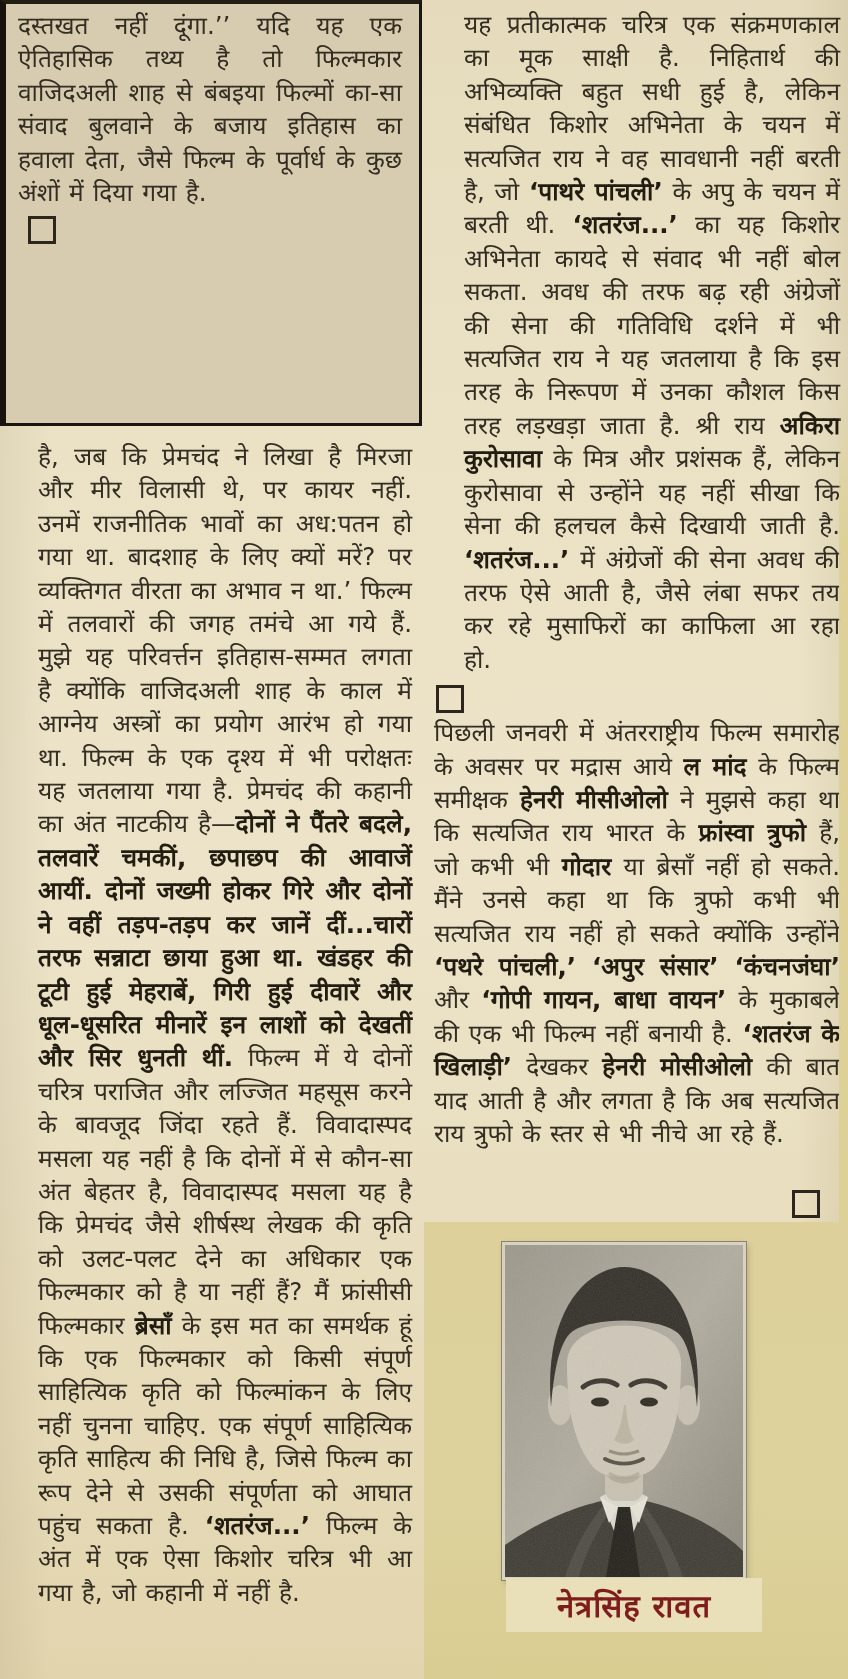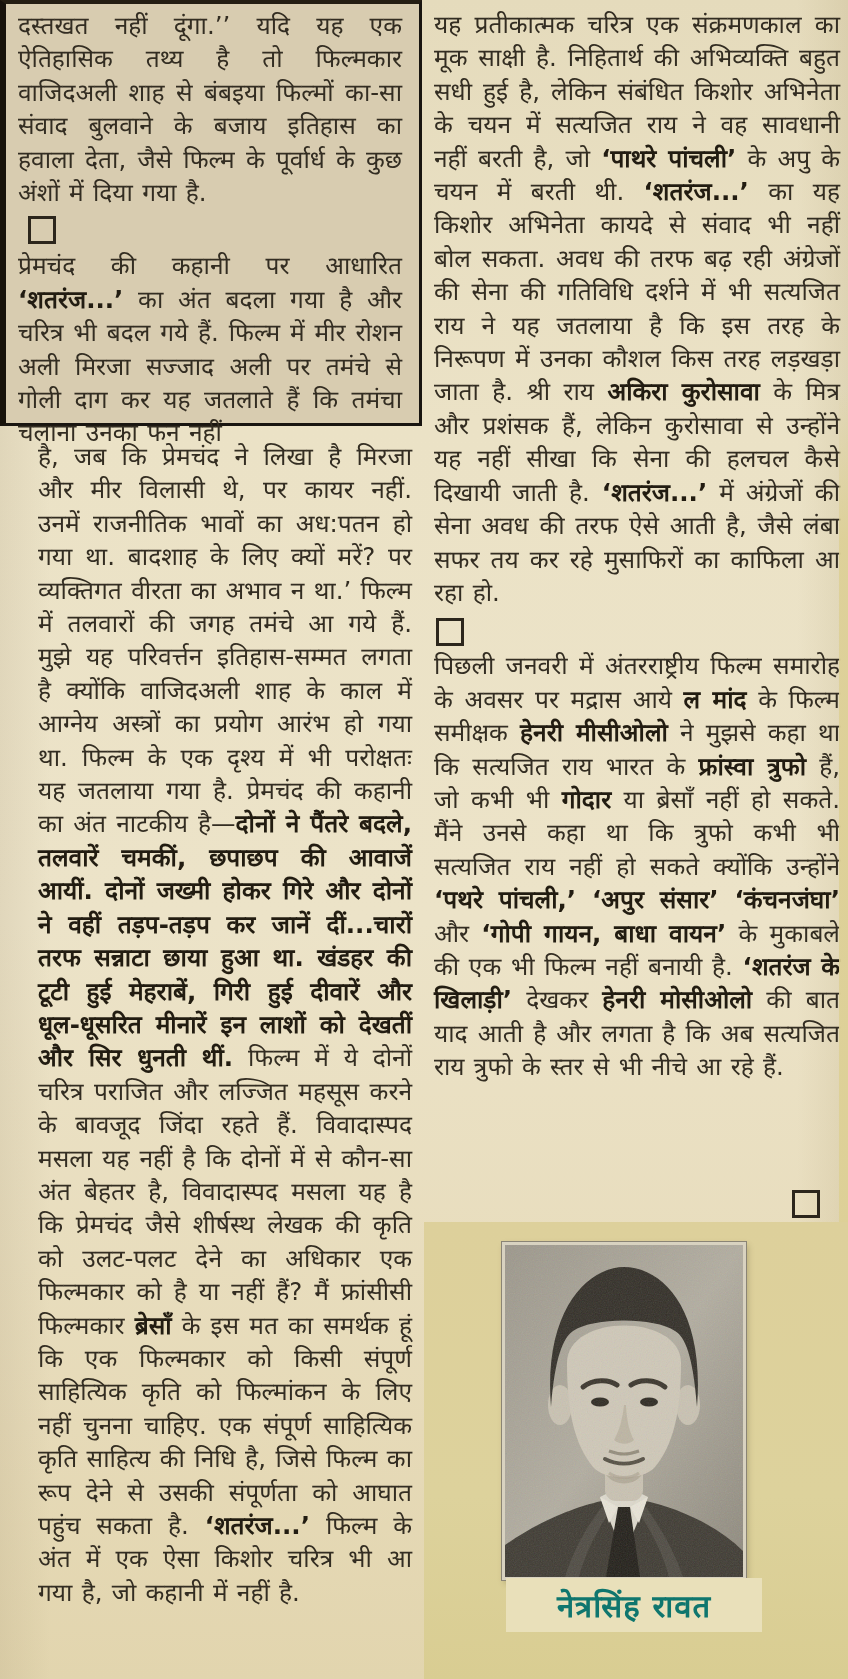--- a/index.html
+++ b/index.html
@@ -41,21 +41,21 @@
     border-top:4px solid #241d12;
     border-right:3px solid #191510;
     border-bottom:3px solid #191510;
     padding:5px 17px 0 12px;
   }
   .top-block .sqbox{margin:7px 0 5px 10px;}
   .body-block{padding:14px 10px 0 14px;margin-left:24px;}
   
   .col-right{position:absolute;left:430px;top:0;width:418px;}
   .col-right .para{padding:0 8px 0 4px;}
-  .col-right .para.first{padding-top:8px;}
+  .col-right .para.first{padding-top:8px;margin-left:30px;}
   .col-right .sqbox{margin:9px 0 3px 6px;}
   .endbox{
     position:absolute;left:792px;top:1190px;
     width:22px;height:22px;border:3px solid #2c261c;
   }
   
   .photo-region{
     position:absolute;left:424px;top:1222px;width:424px;height:457px;
     background:linear-gradient(180deg,#ddd09b 0%,#ddd29c 60%,#d9cd92 100%);
   }
@@ -69,34 +69,33 @@
     padding:3px;background:#d8d2c0;
     box-shadow:0 0 0 1px #8a8475, 2px 3px 6px rgba(60,50,20,.25);
   }
   .photo svg{display:block;}
   .caption-patch{
     position:absolute;left:82px;top:356px;width:256px;height:54px;
     background:#e9e0ba;
     display:flex;align-items:center;justify-content:center;
   }
   .caption{
-    font-size:31px;font-weight:700;color:#0f766e;
+    font-size:31px;font-weight:700;color:#7f1d1d;
     letter-spacing:1px;white-space:nowrap;
   }
 </style>
 </head>
 <body>
 
 <div class="page">
 
   <div class="col-left">
     <div class="top-block">
       <p class="para"><span>दस्तखत नहीं दूंगा.’’ यदि यह एक ऐतिहासिक तथ्य है तो फिल्मकार वाजिदअली शाह से बंबइया फिल्मों का-सा संवाद बुलवाने के बजाय इतिहास का हवाला देता, जैसे फिल्म के पूर्वार्ध के कुछ अंशों में दिया गया है.</span></p>
       <div class="sqbox"></div>
-      <p class="para"><span>प्रेमचंद की कहानी पर आधारित </span><span class="b">‘शतरंज...’</span><span> का अंत बदला गया है और चरित्र भी बदल गये हैं. फिल्म में मीर रोशन अली मिरजा सज्जाद अली पर तमंचे से गोली दाग कर यह जतलाते हैं कि तमंचा चलाना उनका फन नहीं</span></p>
     </div>
     <div class="body-block">
       <p class="para"><span>है, जब कि प्रेमचंद ने लिखा है मिरजा और मीर विलासी थे, पर कायर नहीं. उनमें राजनीतिक भावों का अध:पतन हो गया था. बादशाह के लिए क्यों मरें? पर व्यक्तिगत वीरता का अभाव न था.’ फिल्म में तलवारों की जगह तमंचे आ गये हैं. मुझे यह परिवर्त्तन इतिहास-सम्मत लगता है क्योंकि वाजिदअली शाह के काल में आग्नेय अस्त्रों का प्रयोग आरंभ हो गया था. फिल्म के एक दृश्य में भी परोक्षतः यह जतलाया गया है. प्रेमचंद की कहानी का अंत नाटकीय है—</span><span class="b">दोनों ने पैंतरे बदले, तलवारें चमकीं, छपाछप की आवाजें आयीं. दोनों जख्मी होकर गिरे और दोनों ने वहीं तड़प-तड़प कर जानें दीं...चारों तरफ सन्नाटा छाया हुआ था. खंडहर की टूटी हुई मेहराबें, गिरी हुई दीवारें और धूल-धूसरित मीनारें इन लाशों को देखतीं और सिर धुनती थीं.</span><span> फिल्म में ये दोनों चरित्र पराजित और लज्जित महसूस करने के बावजूद जिंदा रहते हैं. विवादास्पद मसला यह नहीं है कि दोनों में से कौन-सा अंत बेहतर है, विवादास्पद मसला यह है कि प्रेमचंद जैसे शीर्षस्थ लेखक की कृति को उलट-पलट देने का अधिकार एक फिल्मकार को है या नहीं हैं? मैं फ्रांसीसी फिल्मकार </span><span class="b">ब्रेसाँ</span><span> के इस मत का समर्थक हूं कि एक फिल्मकार को किसी संपूर्ण साहित्यिक कृति को फिल्मांकन के लिए नहीं चुनना चाहिए. एक संपूर्ण साहित्यिक कृति साहित्य की निधि है, जिसे फिल्म का रूप देने से उसकी संपूर्णता को आघात पहुंच सकता है. </span><span class="b">‘शतरंज...’</span><span> फिल्म के अंत में एक ऐसा किशोर चरित्र भी आ गया है, जो कहानी में नहीं है.</span></p>
     </div>
   </div>
 
   <div class="col-right">
     <p class="para first"><span>यह प्रतीकात्मक चरित्र एक संक्रमणकाल का मूक साक्षी है. निहितार्थ की अभिव्यक्ति बहुत सधी हुई है, लेकिन संबंधित किशोर अभिनेता के चयन में सत्यजित राय ने वह सावधानी नहीं बरती है, जो </span><span class="b">‘पाथरे पांचली’</span><span> के अपु के चयन में बरती थी. </span><span class="b">‘शतरंज...’</span><span> का यह किशोर अभिनेता कायदे से संवाद भी नहीं बोल सकता. अवध की तरफ बढ़ रही अंग्रेजों की सेना की गतिविधि दर्शने में भी सत्यजित राय ने यह जतलाया है कि इस तरह के निरूपण में उनका कौशल किस तरह लड़खड़ा जाता है. श्री राय </span><span class="b">अकिरा कुरोसावा</span><span> के मित्र और प्रशंसक हैं, लेकिन कुरोसावा से उन्होंने यह नहीं सीखा कि सेना की हलचल कैसे दिखायी जाती है. </span><span class="b">‘शतरंज...’</span><span> में अंग्रेजों की सेना अवध की तरफ ऐसे आती है, जैसे लंबा सफर तय कर रहे मुसाफिरों का काफिला आ रहा हो.</span></p>
     <div class="sqbox"></div>
     <p class="para"><span>पिछली जनवरी में अंतरराष्ट्रीय फिल्म समारोह के अवसर पर मद्रास आये </span><span class="b">ल मांद</span><span> के फिल्म समीक्षक </span><span class="b">हेनरी मीसीओलो</span><span> ने मुझसे कहा था कि सत्यजित राय भारत के </span><span class="b">फ्रांस्वा त्रुफो</span><span> हैं, जो कभी भी </span><span class="b">गोदार</span><span> या ब्रेसाँ नहीं हो सकते. मैंने उनसे कहा था कि त्रुफो कभी भी सत्यजित राय नहीं हो सकते क्योंकि उन्होंने </span><span class="b">‘पथरे पांचली,’ ‘अपुर संसार’ ‘कंचनजंघा’</span><span> और </span><span class="b">‘गोपी गायन, बाधा वायन’</span><span> के मुकाबले की एक भी फिल्म नहीं बनायी है. </span><span class="b">‘शतरंज के खिलाड़ी’</span><span> देखकर </span><span class="b">हेनरी मोसीओलो</span><span> की बात याद आती है और लगता है कि अब सत्यजित राय त्रुफो के स्तर से भी नीचे आ रहे हैं.</span></p>

